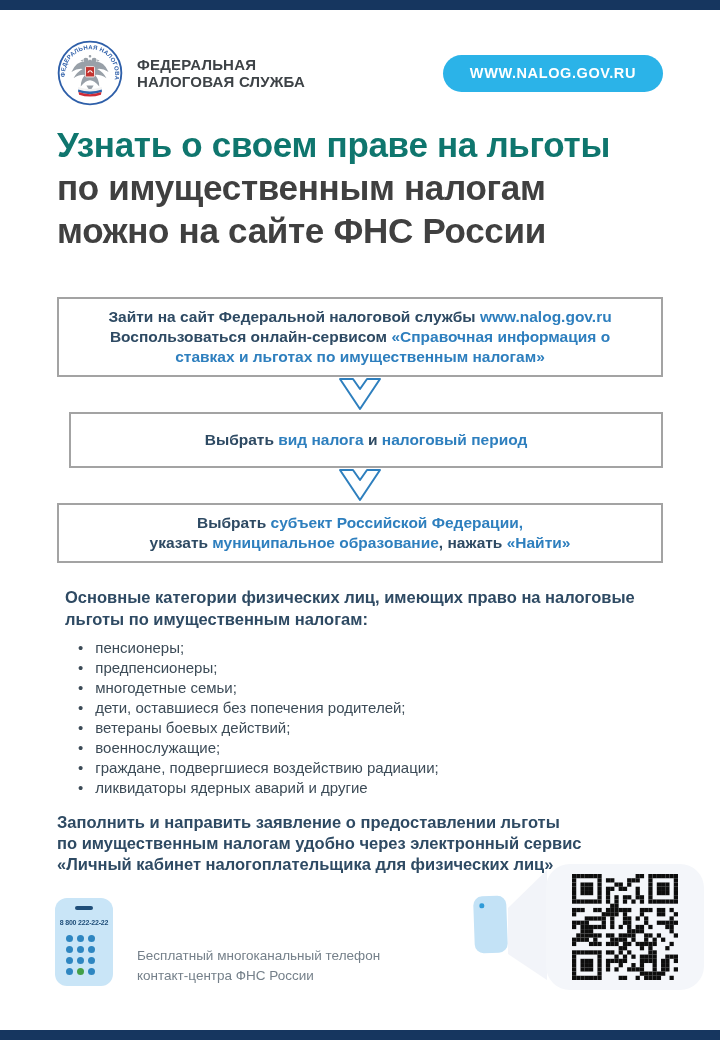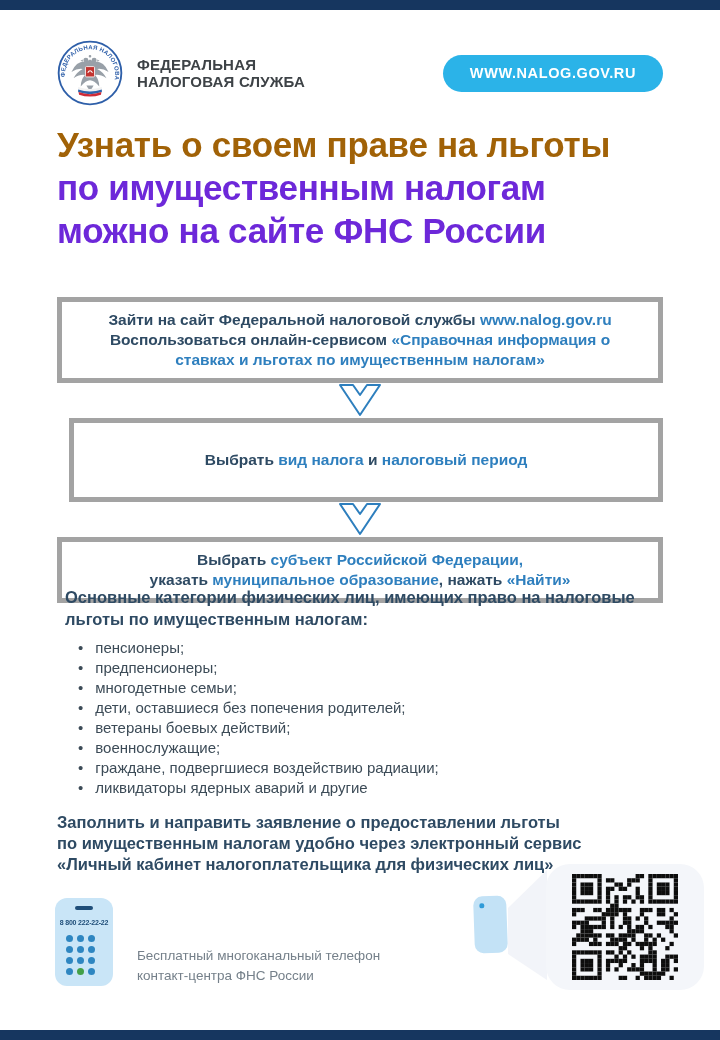--- a/index.html
+++ b/index.html
@@ -14,29 +14,29 @@
   .logo{width:66px;height:66px;flex:0 0 auto;}
   .org{margin-left:14px;font-size:15px;font-weight:bold;color:#3e4347;
        text-transform:uppercase;line-height:17px;letter-spacing:.2px;}
   .pill{margin-left:auto;height:37px;padding:0 27px;border-radius:19px;background:#2bb3e8;
         color:#ffffff;font-size:14.5px;font-weight:bold;letter-spacing:.6px;
         display:flex;align-items:center;justify-content:center;text-decoration:none;}
 
   
   h1{position:absolute;top:123px;left:57px;right:40px;margin:0;
      font-size:35px;font-weight:800;line-height:43px;letter-spacing:-.3px;}
-  h1 .red{color:#a16207;}
-  h1 .blue{color:#6d28d9;}
+  h1 .red{color:#0f766e;}
+  h1 .blue{color:#404040;}
 
   
   #steps{position:absolute;top:297px;left:57px;width:606px;}
-  .step-box{box-sizing:border-box;border:5px solid #a3a3a3;background:#ffffff;
+  .step-box{box-sizing:border-box;border:2px solid #a3a3a3;background:#ffffff;
             text-align:center;font-size:15.5px;font-weight:bold;color:#2e4a63;
             line-height:20px;padding:8px 20px;}
-  .step-box.tall{padding:27px 20px;margin-left:12px;}
+  .step-box.tall{padding:16px 20px;margin-left:12px;}
   .step-box .blue{color:#2e7fbe;}
   .step-box .dark{color:#2e4a63;}
   .arrow-wrap{display:flex;justify-content:center;padding:1px 0;}
 
   
   .cats{position:absolute;top:578px;left:57px;width:610px;}
   .cats-head{margin:8px;font-size:16.5px;font-weight:bold;color:#2e4a63;line-height:22px;}
   #cat-list{margin:7px 0 0 0;padding:0 0 0 21px;list-style:none;}
   #cat-list li{font-size:15px;color:#3c4b57;line-height:20px;}
   #cat-list li::before{content:"•";margin-right:12px;color:#3c4b57;}

